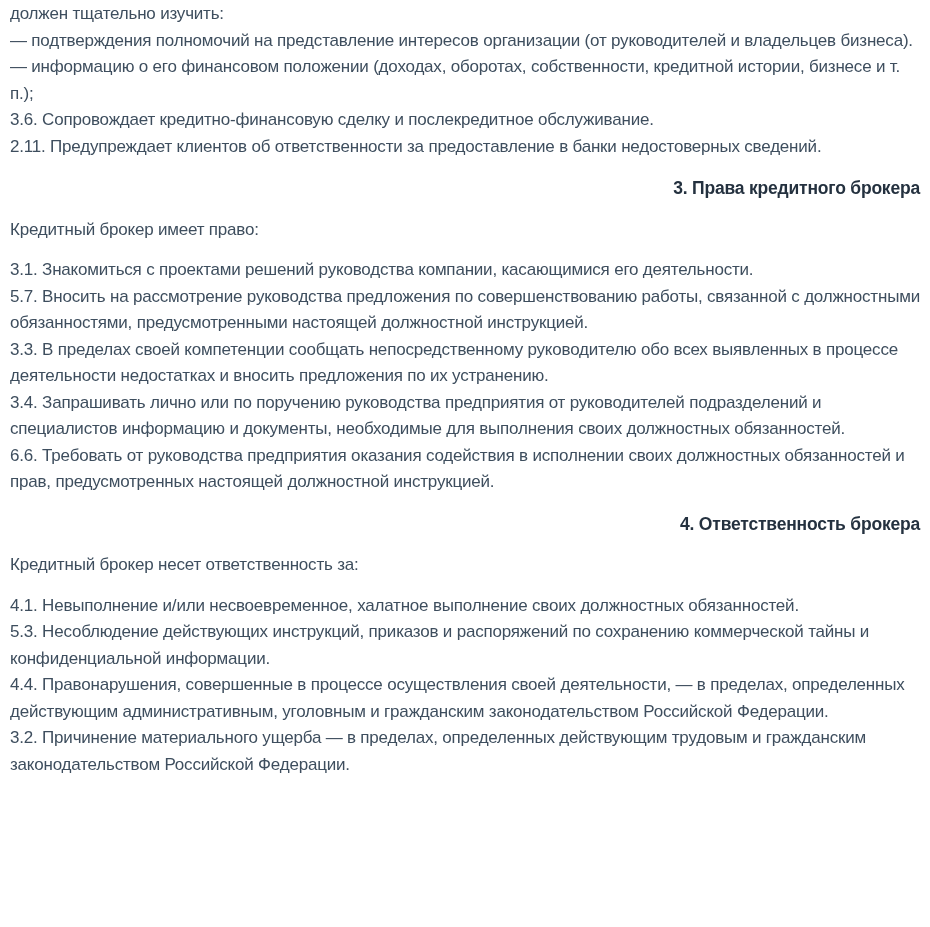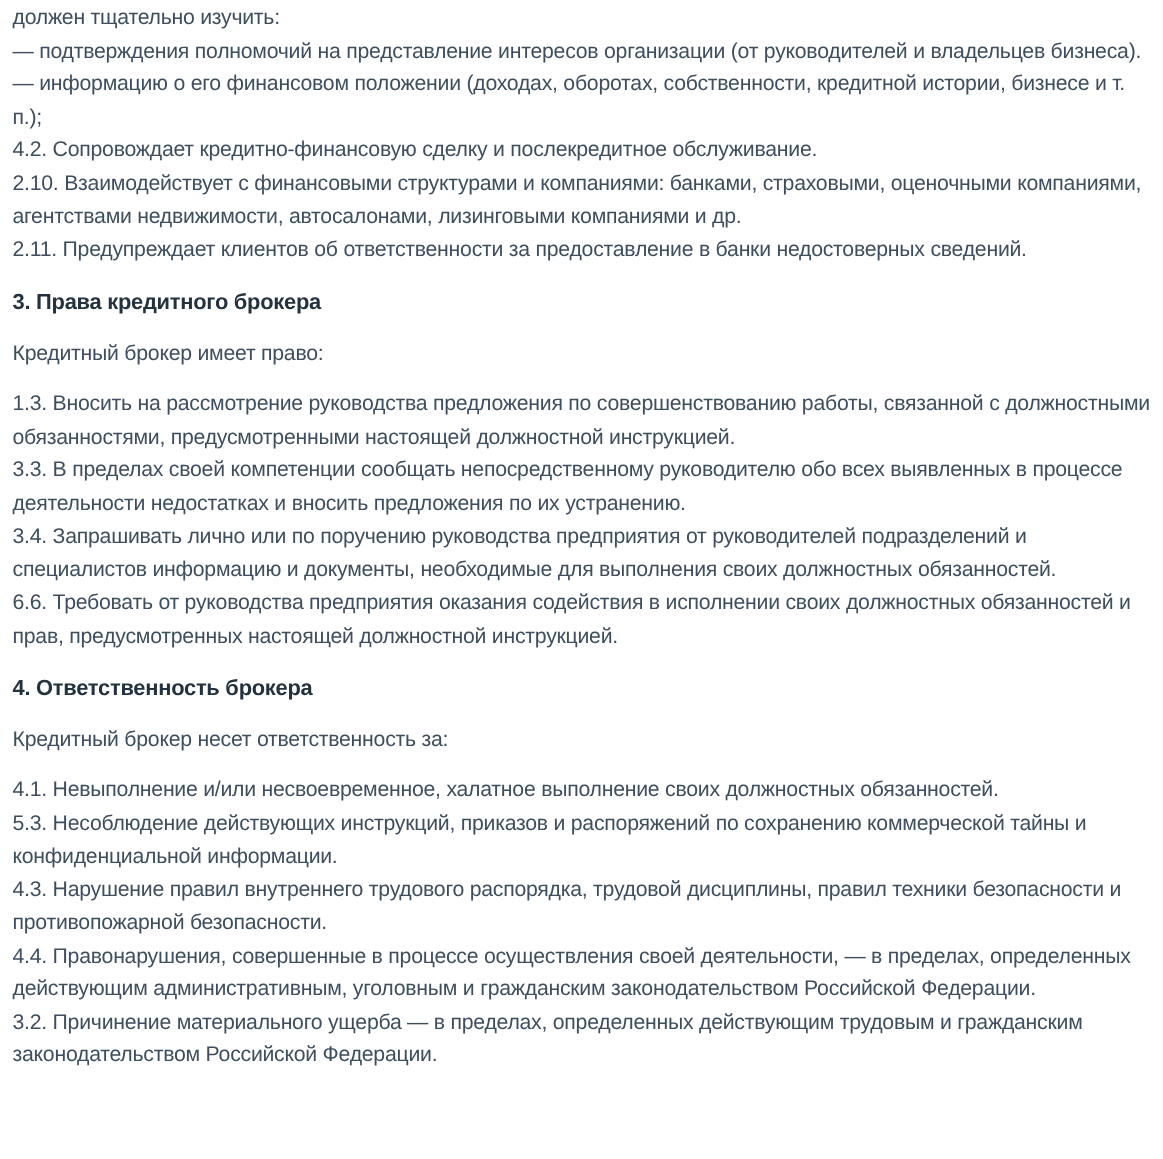--- a/index.html
+++ b/index.html
@@ -28,48 +28,47 @@
   }
   .doc p.intro {
     margin-bottom: 14px;
     margin-top: 12px;
   }
   .doc h3 {
     margin: 15px 0 15px 0;
     font-size: 17.5px;
     line-height: 26.5px;
     font-weight: bold;
-    text-align: left;
+    text-align: right;
     color: #24313f;
     letter-spacing: -0.2px;
   }
 </style>
 </head>
 <body>
 
 <div class="doc">
 
   <p>должен тщательно изучить:</p>
   <p>— подтверждения полномочий на представление интересов организации (от руководителей и владельцев бизнеса).</p>
   <p>— информацию о его финансовом положении (доходах, оборотах, собственности, кредитной истории, бизнесе и т. п.);</p>
 
-  <p>4.2. Сопровождает кредитно-финансовую сделку и послекредитное обслуживание.</p>
-  <p>2.10. Взаимодействует с финансовыми структурами и компаниями: банками, страховыми, оценочными компаниями, агентствами недвижимости, автосалонами, лизинговыми компаниями и др.</p>
+  <p>3.6. Сопровождает кредитно-финансовую сделку и послекредитное обслуживание.</p>
   <p>2.11. Предупреждает клиентов об ответственности за предоставление в банки недостоверных сведений.</p>
 
   <h3>3. Права кредитного брокера</h3>
 
   <p class="intro">Кредитный брокер имеет право:</p>
-  <p>1.3. Вносить на рассмотрение руководства предложения по совершенствованию работы, связанной с должностными обязанностями, предусмотренными настоящей должностной инструкцией.</p>
+  <p>3.1. Знакомиться с проектами решений руководства компании, касающимися его деятельности.</p>
+  <p>5.7. Вносить на рассмотрение руководства предложения по совершенствованию работы, связанной с должностными обязанностями, предусмотренными настоящей должностной инструкцией.</p>
   <p>3.3. В пределах своей компетенции сообщать непосредственному руководителю обо всех выявленных в процессе деятельности недостатках и вносить предложения по их устранению.</p>
   <p>3.4. Запрашивать лично или по поручению руководства предприятия от руководителей подразделений и специалистов информацию и документы, необходимые для выполнения своих должностных обязанностей.</p>
   <p>6.6. Требовать от руководства предприятия оказания содействия в исполнении своих должностных обязанностей и прав, предусмотренных настоящей должностной инструкцией.</p>
 
   <h3>4. Ответственность брокера</h3>
 
   <p class="intro">Кредитный брокер несет ответственность за:</p>
   <p>4.1. Невыполнение и/или несвоевременное, халатное выполнение своих должностных обязанностей.</p>
   <p>5.3. Несоблюдение действующих инструкций, приказов и распоряжений по сохранению коммерческой тайны и конфиденциальной информации.</p>
-  <p>4.3. Нарушение правил внутреннего трудового распорядка, трудовой дисциплины, правил техники безопасности и противопожарной безопасности.</p>
   <p>4.4. Правонарушения, совершенные в процессе осуществления своей деятельности, — в пределах, определенных действующим административным, уголовным и гражданским законодательством Российской Федерации.</p>
   <p>3.2. Причинение материального ущерба — в пределах, определенных действующим трудовым и гражданским законодательством Российской Федерации.</p>
 
 </div>
 
 </body></html>

